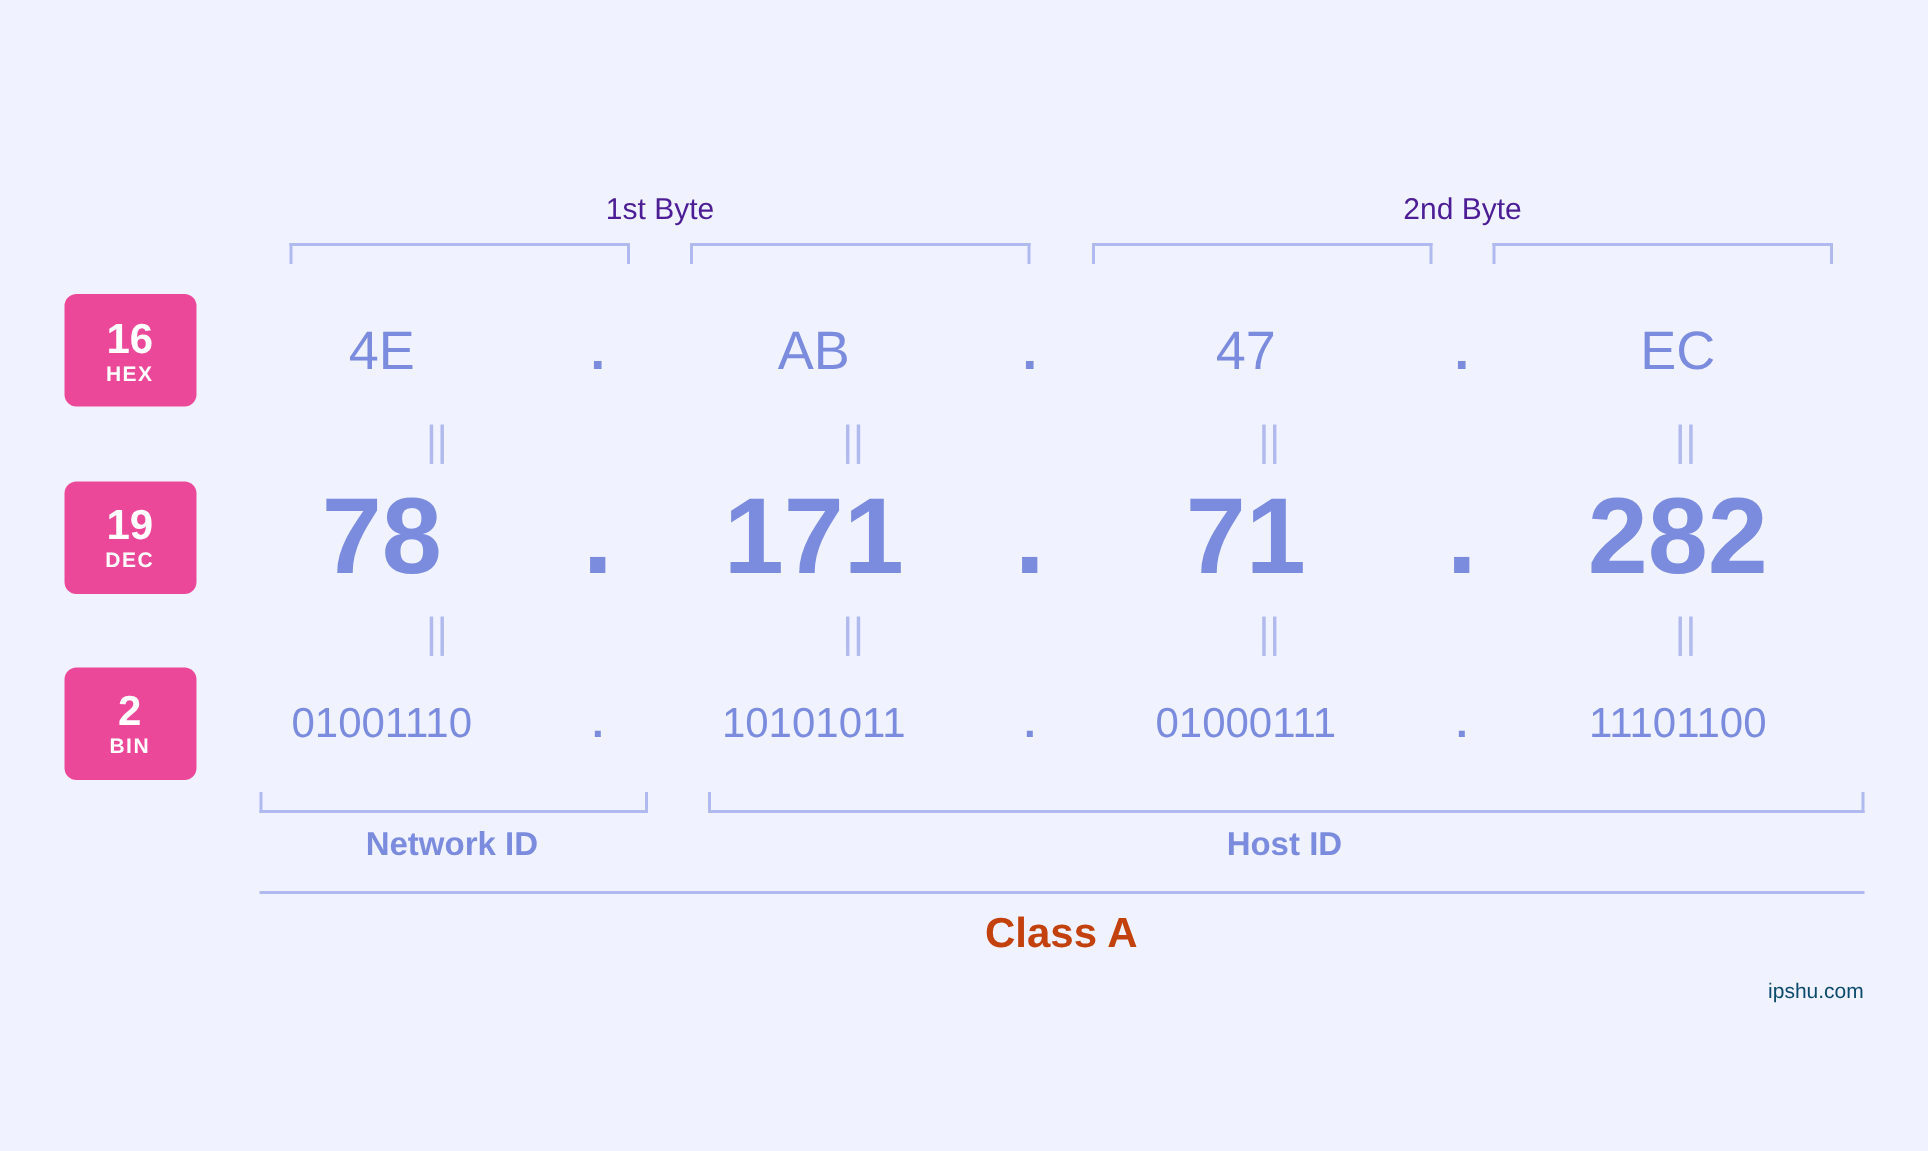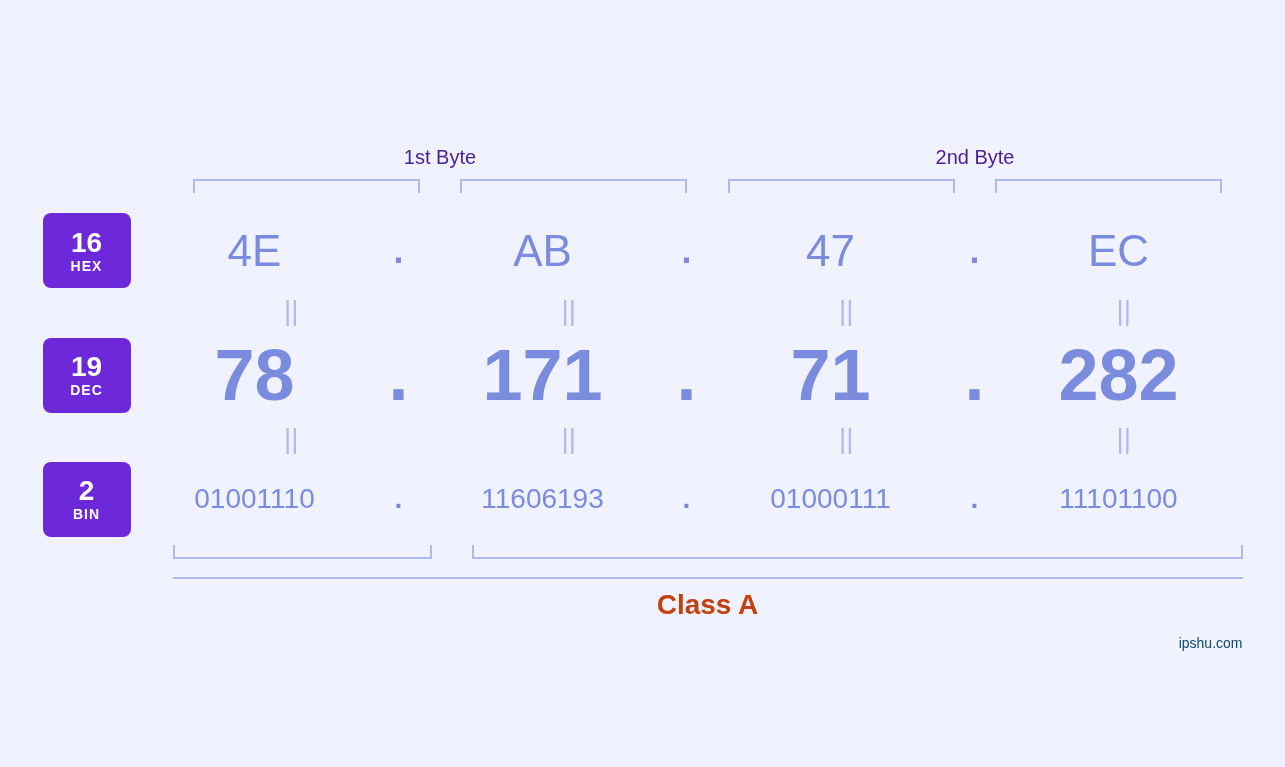--- a/index.html
+++ b/index.html
@@ -59,21 +59,21 @@
 
     .data-row {
       display: flex;
       align-items: center;
       margin-bottom: 0;
     }
 
     .base-badge {
       width: 88px;
       height: 75px;
-      background: #6d28d9;
+      background: #ec4899;
       border-radius: 8px;
       display: flex;
       flex-direction: column;
       align-items: center;
       justify-content: center;
       color: white;
       flex-shrink: 0;
     }
 
     .base-number {
@@ -99,21 +99,21 @@
       text-align: center;
       color: #7b8cde;
     }
 
     .byte-value.large {
       font-size: 72px;
       font-weight: 700;
     }
 
     .byte-value.medium {
-      font-size: 44px;
+      font-size: 36px;
     }
 
     .byte-value.small {
       font-size: 28px;
     }
 
     .dot-sep {
       color: #7b8cde;
       font-size: 72px;
       font-weight: 700;
@@ -307,34 +307,39 @@
   </div>
 
   <div class="data-row">
     <div class="base-badge">
       <span class="base-number">2</span>
       <span class="base-label">BIN</span>
     </div>
     <div class="values-row">
       <div class="byte-value small">01001110</div>
       <div class="dot-sep small">.</div>
-      <div class="byte-value small">11606193</div>
+      <div class="byte-value small">10101011</div>
       <div class="dot-sep small">.</div>
       <div class="byte-value small">01000111</div>
       <div class="dot-sep small">.</div>
       <div class="byte-value small">11101100</div>
     </div>
   </div>
 
   <div class="bottom-section">
     <div class="bottom-brackets">
       <div class="bottom-bracket-network"></div>
       <div style="width:40px; flex-shrink:0;"></div>
       <div class="bottom-bracket-host"></div>
     </div>
+    <div class="bottom-labels">
+      <div class="label-network">Network ID</div>
+      <div style="width:40px; flex-shrink:0;"></div>
+      <div class="label-host">Host ID</div>
+    </div>
   </div>
 
   <div class="class-section">
     <div class="class-line"></div>
     <div class="class-label">Class A</div>
   </div>
 
   <div class="watermark">ipshu.com</div>
 
 </div>

